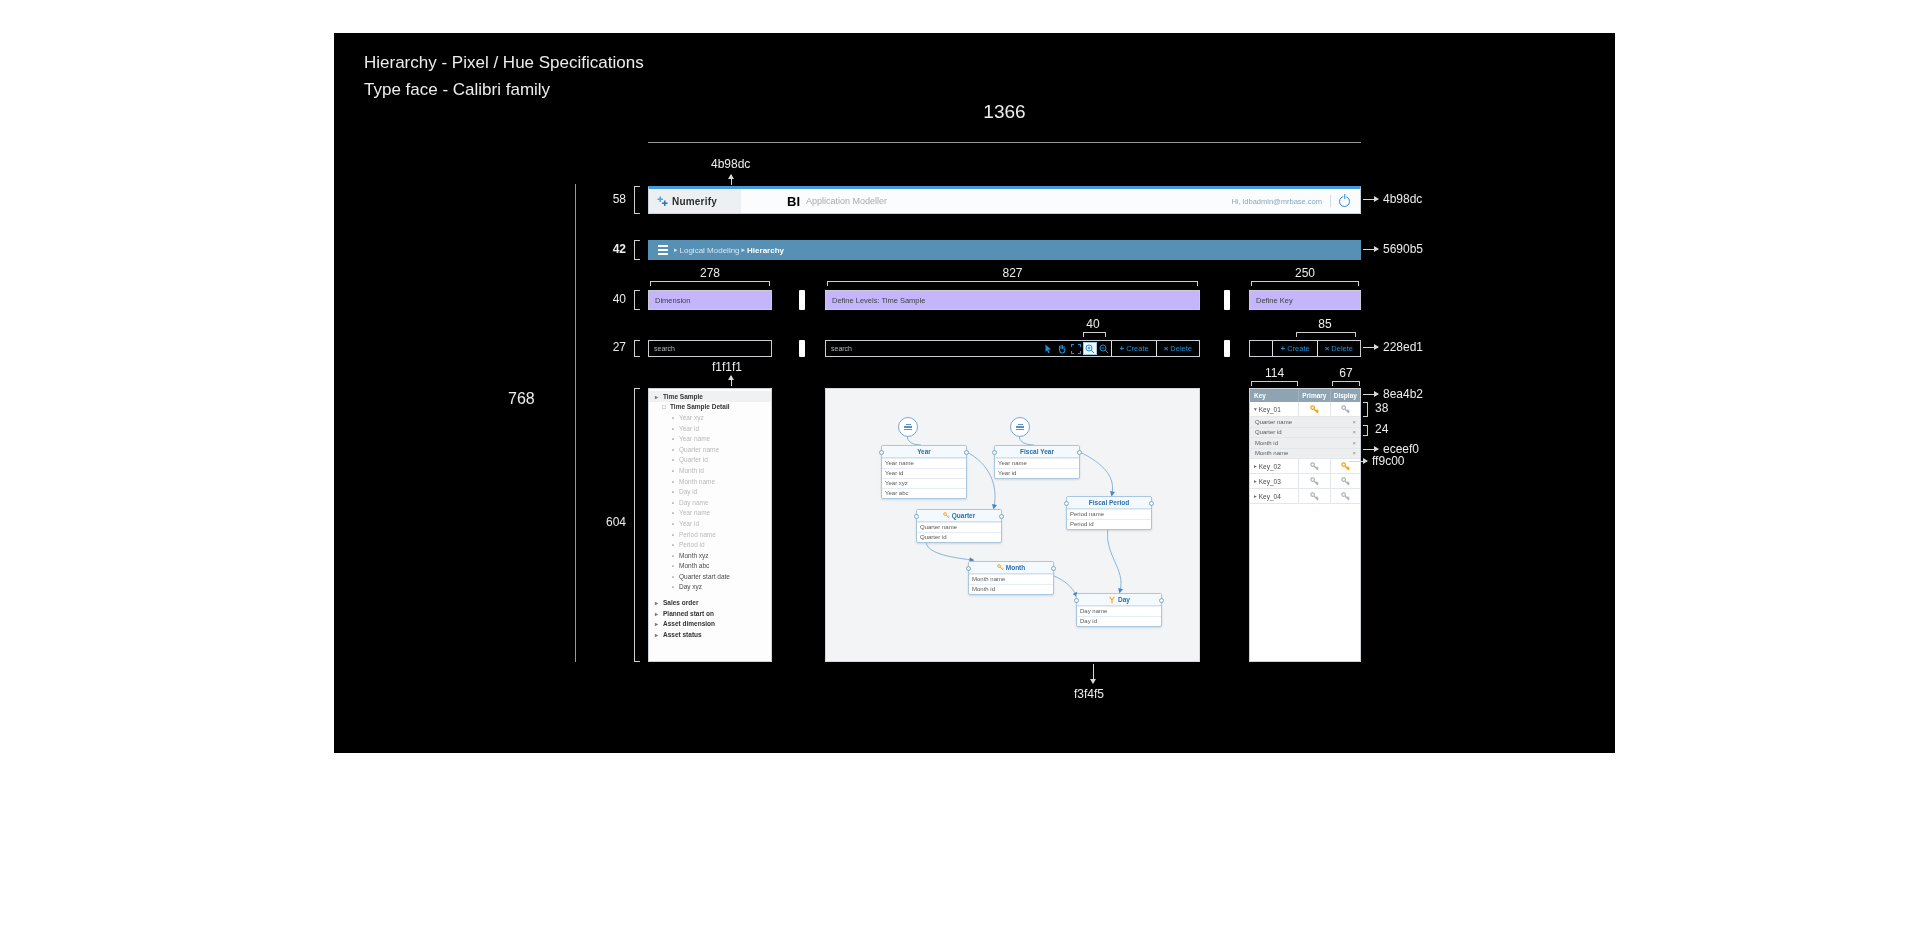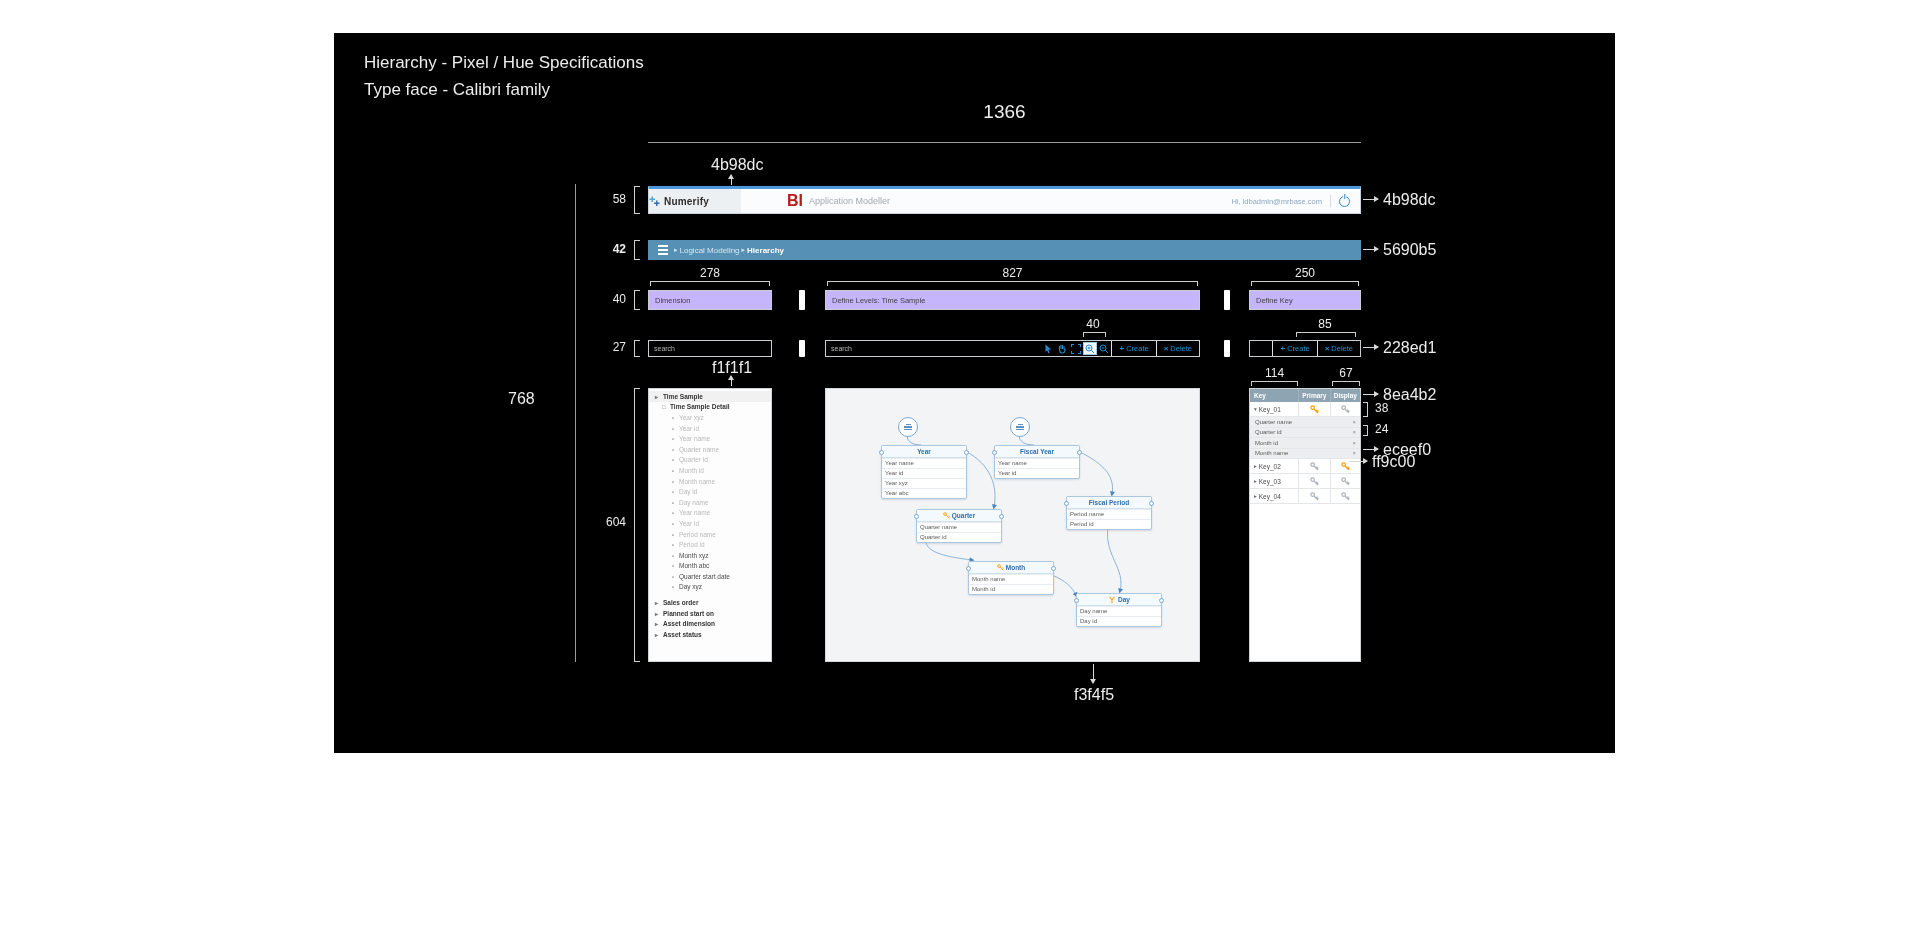--- a/index.html
+++ b/index.html
@@ -1,44 +1,44 @@
 <!DOCTYPE html>
 <html><head>
 <meta charset="utf-8">
 <style>
   html,body{margin:0;padding:0;background:#fff;}
   #stage{position:relative;width:1920px;height:932px;background:#fff;overflow:hidden;
          font-family:"Liberation Sans",sans-serif;}
   
   .slide{position:absolute;left:334px;top:33px;width:1281px;height:720px;background:#000;}
   
-  .ann{position:absolute;color:#ededed;font-size:16px;line-height:13px;white-space:nowrap;}
+  .ann{position:absolute;color:#ededed;font-size:12px;line-height:13px;white-space:nowrap;}
   .ann.big{font-size:17px;line-height:21px;}
   .ann.mid{font-size:15px;}
   .ann.num{font-size:12px;}
   .ann.ctr{text-align:center;}
   .ann.rt{text-align:right;}
   
   .hline{position:absolute;height:1px;background:#9a9a9a;}
   .vline{position:absolute;width:1px;background:#9a9a9a;}
   .brk-l{position:absolute;width:5px;border:1px solid #cfcfcf;border-right:none;}
   .brk-r{position:absolute;width:4px;border:1px solid #cfcfcf;border-left:none;}
   .brk-t{position:absolute;height:4px;border:1px solid #cfcfcf;border-bottom:none;}
   .ar-r{position:absolute;height:1px;background:#d9d9d9;}
   .ar-r::after{content:"";position:absolute;right:-1px;top:-3px;border:3.5px solid transparent;border-left:5px solid #d9d9d9;border-right:none;}
   .ar-u{position:absolute;width:1px;background:#d9d9d9;}
   .ar-u::before{content:"";position:absolute;top:-1px;left:-3px;border:3.5px solid transparent;border-bottom:5px solid #d9d9d9;border-top:none;}
   .ar-d{position:absolute;width:1px;background:#d9d9d9;}
   .ar-d::after{content:"";position:absolute;bottom:-1px;left:-3px;border:3.5px solid transparent;border-top:5px solid #d9d9d9;border-bottom:none;}
   
   .mock-header{position:absolute;left:648px;top:186px;width:713px;height:28px;background:#fbfcfd;
     border:1px solid #c9d2d9;border-top:3px solid #4b98dc;box-sizing:border-box;display:flex;align-items:center;}
-  .logo-block{height:100%;width:92px;background:#edf0f2;display:flex;align-items:center;gap:4px;box-sizing:border-box;}
+  .logo-block{height:100%;width:92px;background:#edf0f2;display:flex;align-items:center;gap:4px;padding-left:8px;box-sizing:border-box;}
   .logo-text{font-size:10px;font-weight:bold;color:#2d2d2d;letter-spacing:0.2px;}
-  .prod-bi{font-size:16px;font-weight:bold;color:#b91c1c;margin-left:12px;padding-left:34px;}
+  .prod-bi{font-size:13px;font-weight:bold;color:#000000;margin-left:12px;padding-left:34px;}
   .app-title{font-size:9px;color:#a3abb2;margin-left:6px;}
   .hdr-right{margin-left:auto;display:flex;align-items:center;gap:8px;padding-right:10px;}
   .user-greet{font-size:7.5px;color:#8ba6c2;}
   .hdr-sep{width:1px;height:12px;background:#d5dade;}
   .pwr{width:9px;height:9px;border:1.5px solid #2e86d1;border-radius:50%;position:relative;}
   .pwr::after{content:"";position:absolute;left:50%;top:-3px;width:1.5px;height:5px;background:#2e86d1;transform:translateX(-50%);box-shadow:0 0 0 1px #fbfcfd;}
   
   .mock-bc{position:absolute;left:648px;top:240px;width:713px;height:20px;background:#5690b5;display:flex;align-items:center;gap:2px;padding-left:10px;box-sizing:border-box;}
   .burger{width:10px;height:1.5px;background:#fff;position:relative;margin-right:4px;}
   .burger::before{content:"";position:absolute;left:0;top:-4px;width:10px;height:1.5px;background:#fff;}

